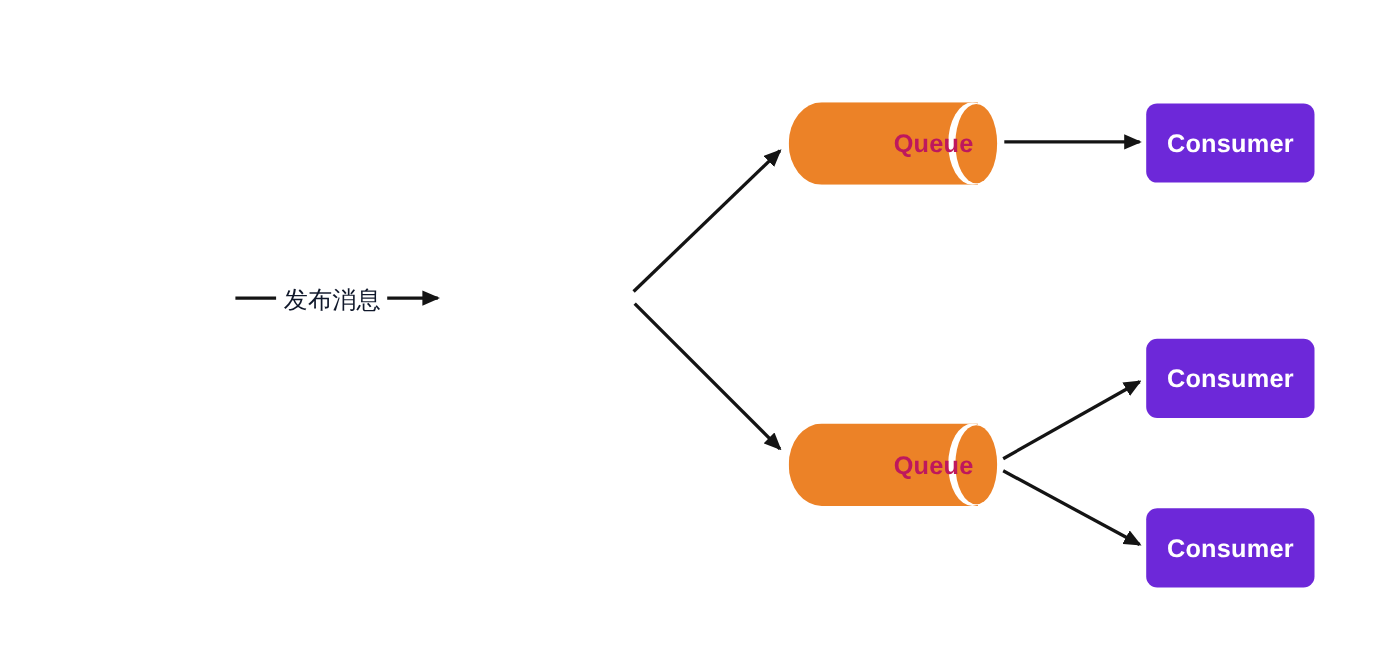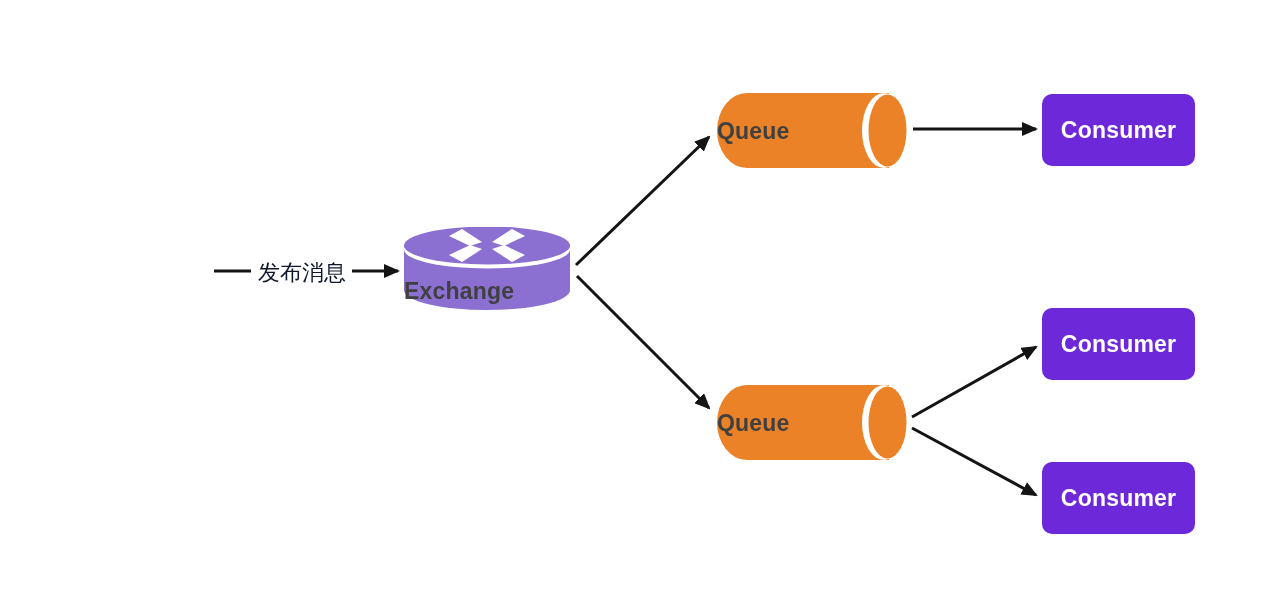--- a/index.html
+++ b/index.html
@@ -17,22 +17,22 @@
   .publisher{left:56px;top:237px;width:153px;height:70px;background:#19A8F5;}
   .consumer{width:153px;height:72px;background:#6d28d9;}
   .consumer-1{left:1042px;top:94px;}
   .consumer-2{left:1042px;top:308px;}
   .consumer-3{left:1042px;top:462px;}
   .exchange-node{left:404px;top:227px;width:166px;height:84px;}
   .queue-node{width:190px;height:75px;}
   .queue-1{left:717px;top:93px;}
   .queue-2{left:717px;top:385px;}
   .cyl-label{
-    position:absolute;color:#404040;font-weight:700;font-size:23px;
-    text-align:left;letter-spacing:0.2px;pointer-events:none;
+    position:absolute;color:#be185d;font-weight:700;font-size:23px;
+    text-align:right;letter-spacing:0.2px;pointer-events:none;
   }
   .exchange-label{left:0;width:166px;top:51px;}
   .queue-label{left:0;width:168px;top:50%;transform:translateY(-50%);}
   .edge-label{
     position:absolute;left:250px;top:258px;width:104px;text-align:center;
     font-size:22px;color:#0f172a;font-weight:400;
   }
   svg{display:block;}
 </style>
 </head>
@@ -51,34 +51,20 @@
     <line x1="576" y1="265" x2="709" y2="137" stroke="#141414" stroke-width="3" marker-end="url(#arrow)"></line>
     <line x1="577" y1="276" x2="709" y2="408" stroke="#141414" stroke-width="3" marker-end="url(#arrow)"></line>
     <line x1="913" y1="129" x2="1036" y2="129" stroke="#141414" stroke-width="3" marker-end="url(#arrow)"></line>
     <line x1="912" y1="417" x2="1036" y2="347" stroke="#141414" stroke-width="3" marker-end="url(#arrow)"></line>
     <line x1="912" y1="428" x2="1036" y2="495" stroke="#141414" stroke-width="3" marker-end="url(#arrow)"></line>
   </svg>
 
 
   <div class="edge-label">发布消息</div>
 
-  <div class="node exchange-node">
-    <svg width="166" height="84" viewBox="0 0 166 84">
-      <path d="M0 19 L0 63 A83 20 0 0 0 166 63 L166 19 Z" fill="#8B70D2"></path>
-      <ellipse cx="83" cy="22.5" rx="83" ry="19" fill="#ffffff"></ellipse>
-      <ellipse cx="83" cy="18.5" rx="83" ry="19" fill="#8B70D2"></ellipse>
-      <g fill="#ffffff">
-        <polygon points="45,9 58,2 78,15 66,19"></polygon>
-        <polygon points="45,28 58,35 78,22 66,18"></polygon>
-        <polygon points="121,9 108,2 88,15 100,19"></polygon>
-        <polygon points="121,28 108,35 88,22 100,18"></polygon>
-      </g>
-    </svg>
-    <span class="cyl-label exchange-label">Exchange</span>
-  </div>
 
   <div class="node queue-node queue-1">
     <svg width="190" height="75" viewBox="0 0 190 75">
       <path d="M30 0 L172 0 L172 75 L30 75 A30 37.5 0 0 1 30 0 Z" fill="#EC8227"></path>
       <ellipse cx="167" cy="37.5" rx="22" ry="37.5" fill="#ffffff"></ellipse>
       <ellipse cx="170.5" cy="37.5" rx="19" ry="36" fill="#EC8227"></ellipse>
     </svg>
     <span class="cyl-label queue-label">Queue</span>
   </div>
 

